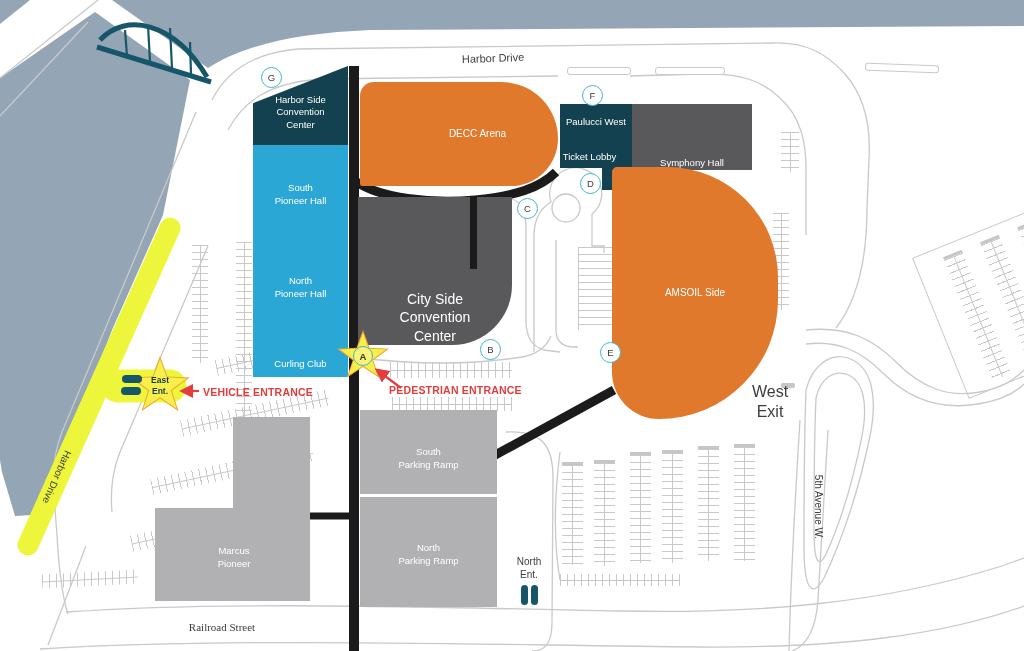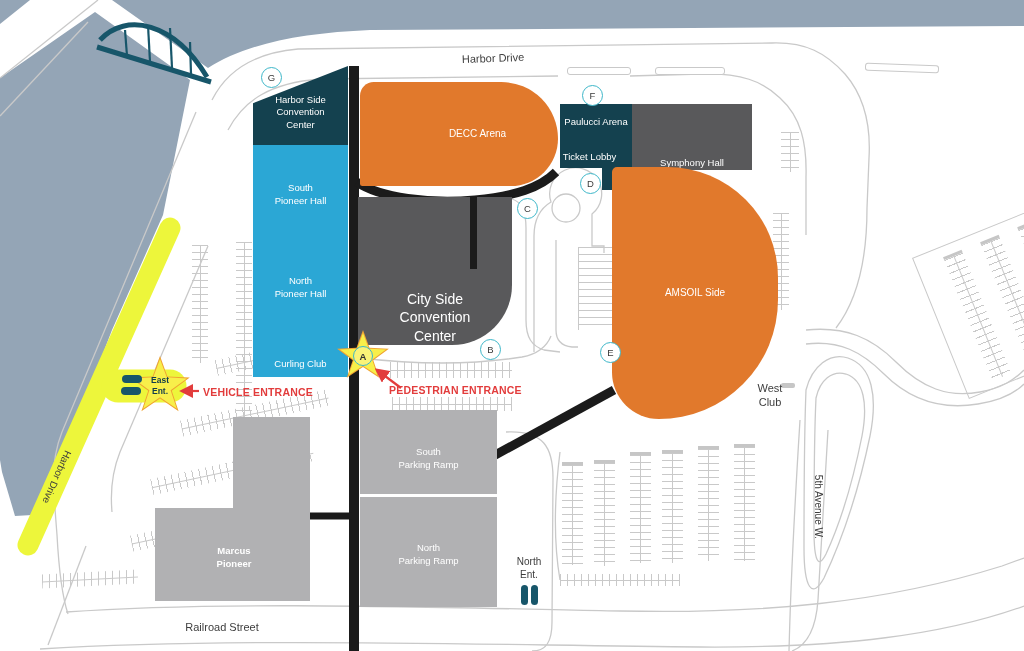--- a/index.html
+++ b/index.html
@@ -161,21 +161,21 @@
       <span class="ln">Curling Club</span>
     </div>
   </div>
 
   <div class="bld orange" style="left:360px;top:82px;width:198px;height:104px;border-radius:22px 90px 75px 4px;padding-left:37px;box-sizing:border-box;font-size:10px;">
     <span class="ln">DECC Arena</span>
   </div>
 
   <div class="bld teal" style="left:560px;top:104px;width:72px;height:64px;">
     <div class="abs" style="left:0;top:12px;width:72px;text-align:center;">
-      <span class="ln">Paulucci Arena</span>
+      <span class="ln">Paulucci West</span>
     </div>
     <div class="abs" style="left:0;bottom:4px;width:59px;text-align:center;">
       <span class="ln">Ticket Lobby</span>
     </div>
   </div>
   <div class="abs teal" style="left:602px;top:168px;width:20px;height:22px;z-index:2;"></div>
 
   <div class="bld dgray" style="left:632px;top:104px;width:120px;height:66px;">
     <span class="ln">Symphony Hall</span>
   </div>
@@ -186,42 +186,42 @@
     <span class="ln">Center</span>
   </div>
   <div class="abs" style="left:470px;top:197px;width:7px;height:72px;background:#1B1B1B;z-index:3;"></div>
 
   <div class="bld orange" style="left:612px;top:167px;width:166px;height:252px;border-radius:6px 130px 140px 55px;font-size:10px;">
     <span class="ln">AMSOIL Side</span>
   </div>
 
   <div class="abs lgray" style="left:233px;top:417px;width:77px;height:184px;z-index:2;"></div>
   <div class="abs lgray" style="left:155px;top:508px;width:78px;height:93px;z-index:2;"></div>
-  <div class="bld" style="left:174px;top:543px;width:120px;height:30px;background:none;z-index:3;font-weight:bold;">
+  <div class="bld" style="left:174px;top:543px;width:120px;height:30px;background:none;z-index:3;">
     <span class="ln">Marcus</span>
     <span class="ln">Pioneer</span>
   </div>
 
   <div class="bld lgray" style="left:360px;top:410px;width:137px;height:84px;padding-top:14px;box-sizing:border-box;">
     <span class="ln">South</span>
     <span class="ln">Parking Ramp</span>
   </div>
   <div class="bld lgray" style="left:360px;top:497px;width:137px;height:110px;padding-top:6px;box-sizing:border-box;">
     <span class="ln">North</span>
     <span class="ln">Parking Ramp</span>
   </div>
 
   <div class="street ctr" style="left:493px;top:58px;transform:translate(-50%,-50%) rotate(-2deg);">Harbor Drive</div>
   <div class="street ctr" style="left:57px;top:477px;font-size:10px;transform:translate(-50%,-50%) rotate(114deg);">Harbor Drive</div>
-  <div class="street ctr" style="left:222px;top:627px;">Railroad Street</div>
+  <div class="street ctr" style="left:222px;top:627px;font-family:Liberation Serif, serif;">Railroad Street</div>
   <div class="street ctr" style="left:818px;top:507px;font-size:10px;transform:translate(-50%,-50%) rotate(90deg);">5th Avenue W.</div>
 
-  <div class="street" style="left:745px;top:382px;width:50px;font-size:11px;text-align:center;line-height:1.25;">
+  <div class="street" style="left:745px;top:382px;width:50px;font-size:16px;text-align:center;line-height:1.25;">
     <div>West</div>
-    <div>Club</div>
+    <div>Exit</div>
   </div>
 
   <div class="street" style="left:504px;top:556px;width:50px;font-size:10px;text-align:center;line-height:1.25;">
     <div>North</div>
     <div>Ent.</div>
   </div>
   <div class="pill" style="left:521px;top:585px;width:7px;height:20px;"></div>
   <div class="pill" style="left:531px;top:585px;width:7px;height:20px;"></div>
 
   <div class="star" style="left:129px;top:356px;width:62px;height:60px;text-align:center;">

